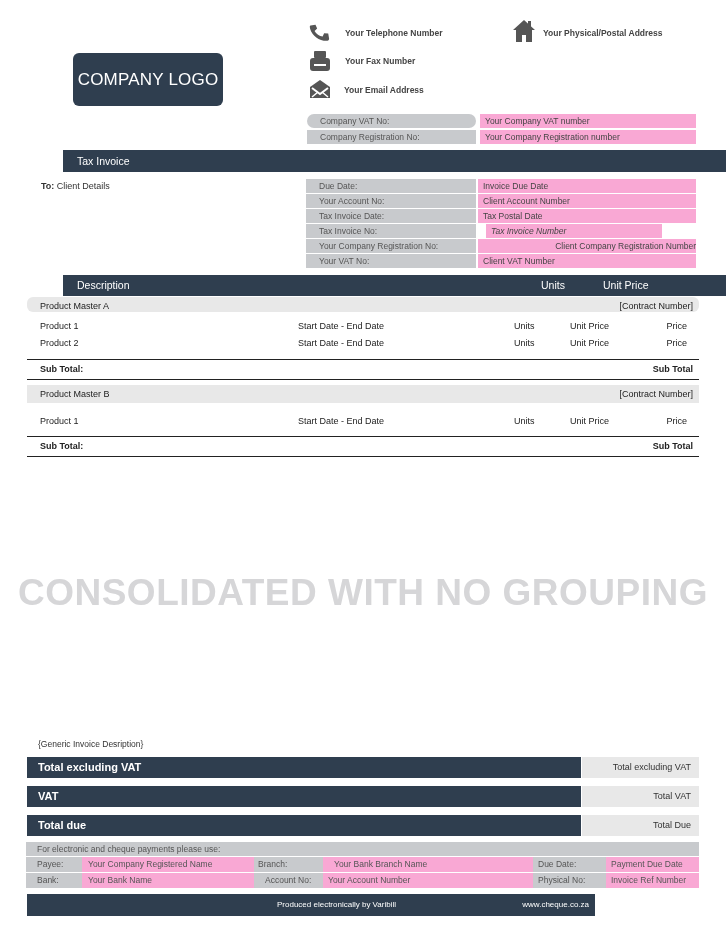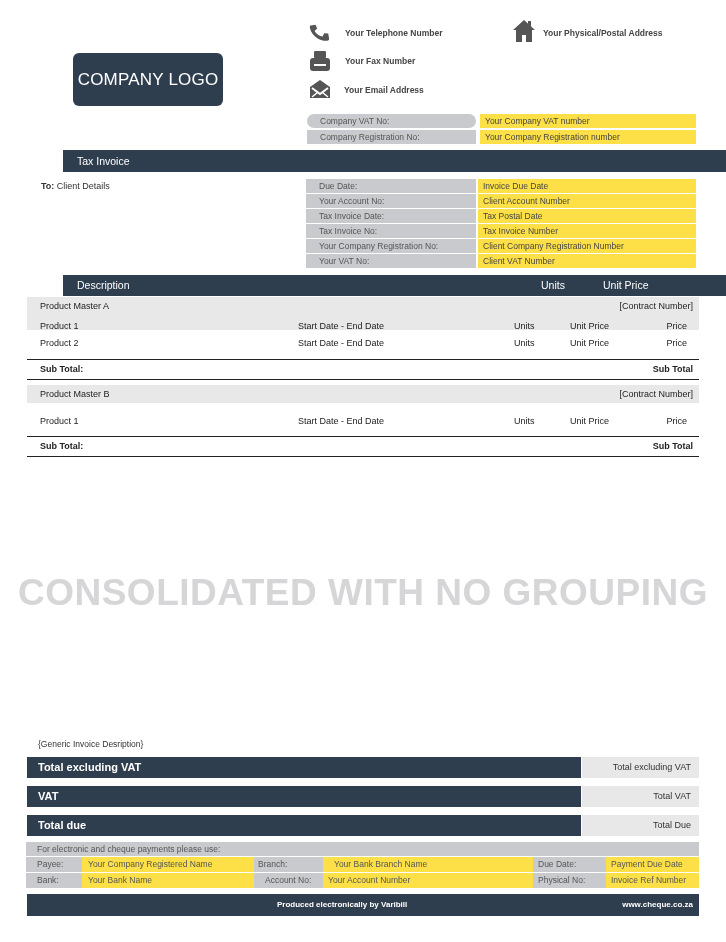--- a/index.html
+++ b/index.html
@@ -1,21 +1,21 @@
 <!DOCTYPE html>
 <html><head>
 <meta charset="utf-8">
 <style>
   * { box-sizing: border-box; margin: 0; padding: 0; }
   html, body { width: 726px; height: 942px; background: #ffffff; overflow: hidden; }
   body { position: relative; font-family: "Liberation Sans", sans-serif; color: #222; }
   .abs { position: absolute; }
   .dark { background: #2f3e4f; color: #ffffff; }
   .lbl { background: #c8cacd; color: #555; }
-  .val { background: #fde047; color: #444; }
+  .val { background: #f9a8d4; color: #444; }
 
   .logo { left: 73px; top: 53px; width: 150px; height: 53px; border-radius: 6px;
           background: #2f3e4f; color: #fff; font-size: 17px; display: flex;
           align-items: center; justify-content: center; letter-spacing: 0.2px; }
 
   .contact { font-size: 8.5px; font-weight: bold; color: #444; }
   .icon svg { display: block; }
 
   .kv { font-size: 8.5px; line-height: 14px; height: 14px; padding-left: 13px; white-space: nowrap; }
   .kv.v { padding-left: 5px; }
@@ -28,21 +28,21 @@
 
   .watermark { left: 0; width: 726px; top: 572px; text-align: center; font-size: 37px;
                font-weight: bold; color: #d6d6d8; letter-spacing: 0.5px; }
 
   .tot { left: 27px; width: 554px; height: 21px; line-height: 21px; font-size: 11px;
          font-weight: bold; padding-left: 11px; }
   .totv { left: 582px; width: 117px; height: 21px; line-height: 21px; font-size: 9px;
           text-align: right; padding-right: 8px; background: #e8e8e8; color: #333; }
 
   .pay { font-size: 8.5px; height: 15px; line-height: 15px; white-space: nowrap; padding-left: 11px; color: #555; }
-  .footer { left: 27px; top: 894px; width: 672px; height: 22px; font-size: 8px; font-weight: bold; }
+  .footer { left: 27px; top: 894px; width: 568px; height: 22px; font-size: 8px; font-weight: normal; }
 </style>
 </head>
 <body>
 
 <div class="abs logo">
   <span>COMPANY LOGO</span>
 </div>
 
 <div class="abs icon" style="left:309px;top:22px;">
   <svg width="22" height="22" viewBox="0 0 22 22">
@@ -92,35 +92,35 @@
 </div>
 
 <div class="abs" style="left:306px;top:179px;">
   <div class="abs kv lbl" style="left:0;top:0;width:170px;">Due Date:</div>
   <div class="abs kv v val" style="left:172px;top:0;width:218px;">Invoice Due Date</div>
   <div class="abs kv lbl" style="left:0;top:15px;width:170px;">Your Account No:</div>
   <div class="abs kv v val" style="left:172px;top:15px;width:218px;">Client Account Number</div>
   <div class="abs kv lbl" style="left:0;top:30px;width:170px;">Tax Invoice Date:</div>
   <div class="abs kv v val" style="left:172px;top:30px;width:218px;">Tax Postal Date</div>
   <div class="abs kv lbl" style="left:0;top:45px;width:170px;">Tax Invoice No:</div>
-  <div class="abs kv v val" style="left:172px;top:45px;width:218px;">Tax Invoice Number</div>
+  <div class="abs kv v val" style="left:180px;top:45px;width:176px;font-style:italic;">Tax Invoice Number</div>
   <div class="abs kv lbl" style="left:0;top:60px;width:170px;">Your Company Registration No:</div>
-  <div class="abs kv v val" style="left:172px;top:60px;width:218px;">Client Company Registration Number</div>
+  <div class="abs kv v val" style="left:172px;top:60px;width:218px;text-align:right;">Client Company Registration Number</div>
   <div class="abs kv lbl" style="left:0;top:75px;width:170px;">Your VAT No:</div>
   <div class="abs kv v val" style="left:172px;top:75px;width:218px;">Client VAT Number</div>
 </div>
 
 <div class="abs bar dark" style="top:275px;height:21px;line-height:21px;">
   <span class="abs" style="left:14px;">Description</span>
   <span class="abs" style="left:478px;">Units</span>
   <span class="abs" style="left:540px;">Unit Price</span>
   <span class="abs" style="right:17px;">Price</span>
 </div>
 
-<div class="abs row grp" style="top:297px;height:33px;line-height:18px;">
+<div class="abs row grp" style="top:297px;height:15px;line-height:18px;border-radius:6px;">
   <span style="left:13px;line-height:18px;">Product Master A</span>
   <span style="right:6px;line-height:18px;">[Contract Number]</span>
 </div>
 <div class="abs row" style="top:319px;">
   <span style="left:13px;">Product 1</span>
   <span style="left:271px;">Start Date - End Date</span>
   <span style="left:487px;">Units</span>
   <span style="left:543px;">Unit Price</span>
   <span style="right:12px;">Price</span>
 </div>

